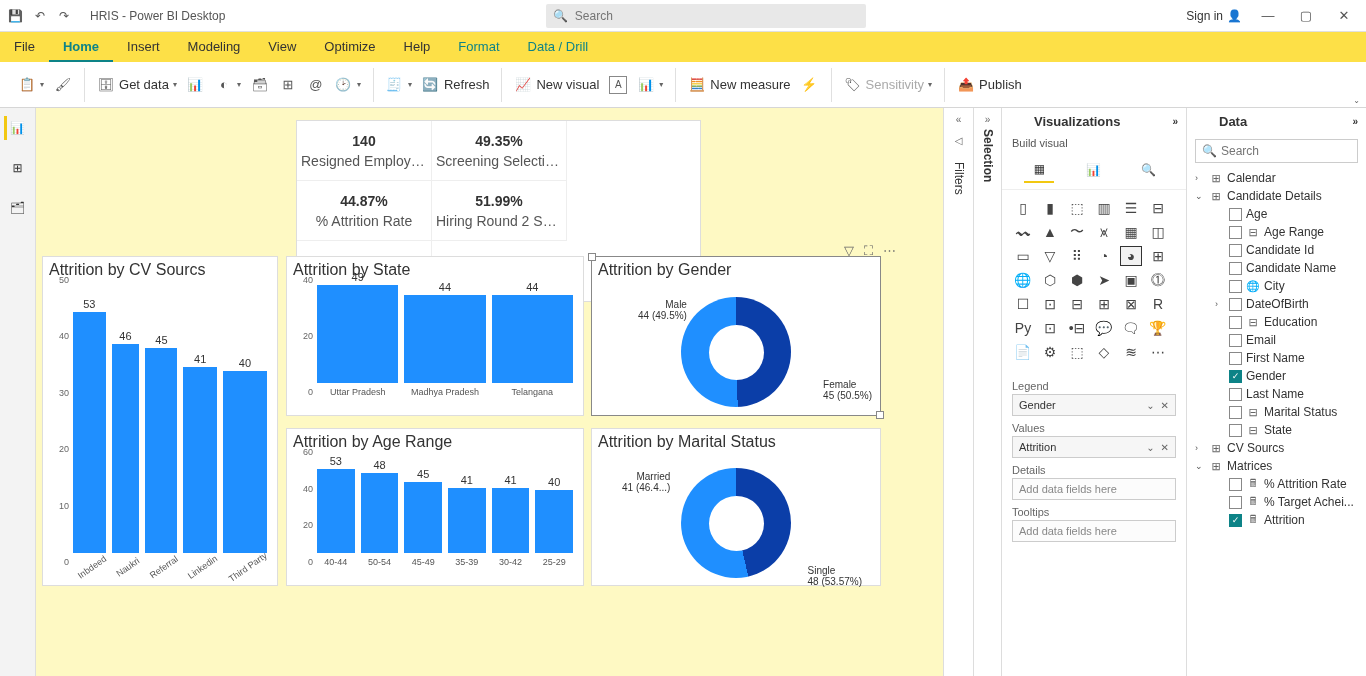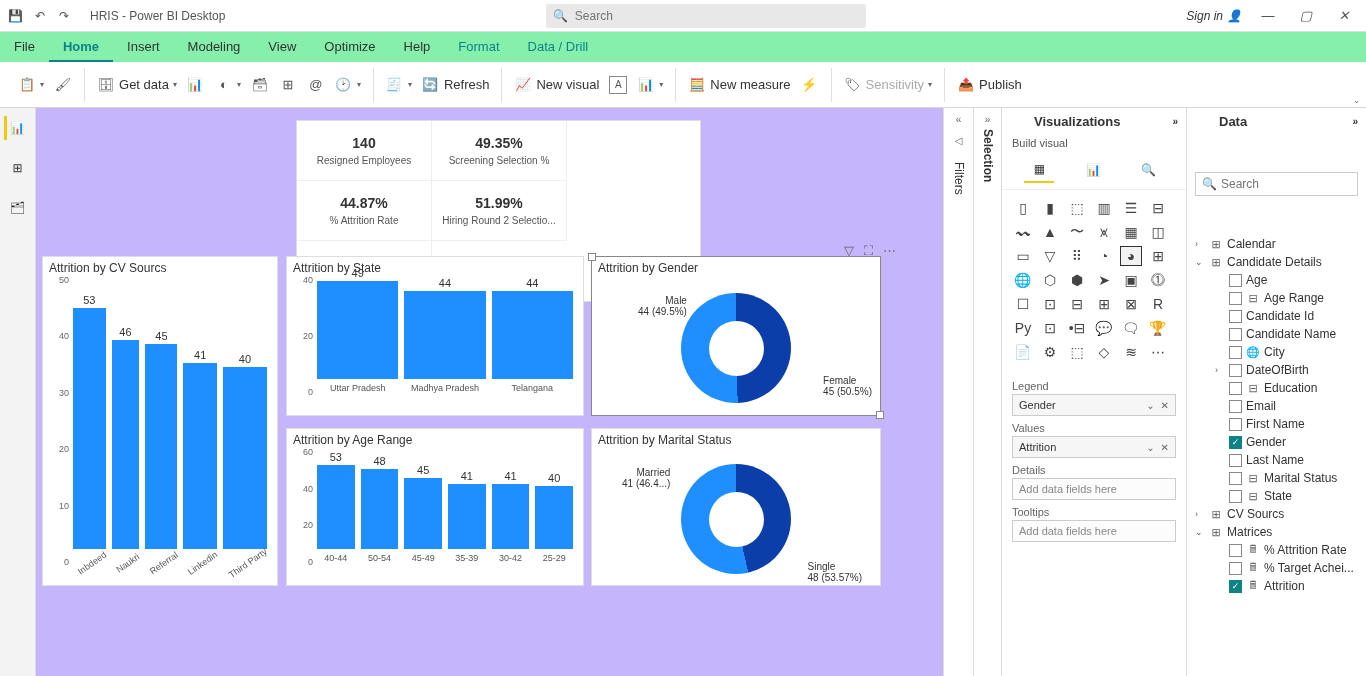--- a/index.html
+++ b/index.html
@@ -5,46 +5,46 @@
 * { box-sizing: border-box; margin: 0; padding: 0; font-family: "Segoe UI", sans-serif; }
 body { width: 1366px; height: 676px; background: #f3f3f3; overflow: hidden; font-size: 12px; color: #333; }
 
 
 .titlebar { display: flex; align-items: center; height: 32px; background: #fff; border-bottom: 1px solid #e0e0e0; }
 .titlebar .left { display: flex; align-items: center; gap: 8px; padding-left: 8px; }
 .titlebar .tb-icon { width: 16px; height: 16px; display: flex; align-items: center; justify-content: center; color: #555; cursor: pointer; }
 .titlebar .app-title { margin-left: 10px; font-size: 12px; color: #555; }
 .titlebar .search-wrap { margin: 0 auto; width: 320px; height: 24px; background: #e8e8e8; border-radius: 2px; display: flex; align-items: center; padding: 0 8px; gap: 6px; color: #666; }
 .titlebar .search-wrap input { border: none; background: transparent; outline: none; font-size: 12px; color: #666; width: 100%; }
-.titlebar .right { display: flex; align-items: center; gap: 14px; padding-right: 10px; font-style: italic; }
+.titlebar .right { display: flex; align-items: center; gap: 14px; padding-right: 10px; }
 .titlebar .signin { display: flex; align-items: center; gap: 4px; font-size: 12px; }
 .win-btn { width: 24px; text-align: center; font-size: 13px; color: #555; cursor: pointer; }
 
 
-.menubar { display: flex; align-items: center; height: 30px; background: #86efac; }
+.menubar { display: flex; align-items: center; height: 30px; background: #fde047; }
 .menubar .tab { padding: 0 14px; height: 30px; line-height: 30px; font-size: 13px; cursor: pointer; }
 .menubar .tab.active { border-bottom: 2px solid #0d8387; color: #0d8387; font-weight: 600; }
 .menubar .tab.teal { color: #0d8387; }
 
 
 .ribbon { display: flex; align-items: center; height: 46px; background: #fff; border-bottom: 1px solid #d6d6d6; gap: 0; padding: 0 6px; position: relative; }
 .ribbon .grp { display: flex; align-items: center; gap: 10px; padding: 0 12px; border-right: 1px solid #e0e0e0; height: 34px; }
 .ribbon .r-item { display: flex; align-items: center; gap: 4px; font-size: 13px; color: #333; cursor: pointer; }
 .ribbon .r-item.disabled { color: #aaa; }
 .r-icon { width: 18px; height: 18px; display: inline-flex; align-items: center; justify-content: center; color: #555; }
 .caret { font-size: 8px; color: #666; }
 .ribbon-expand { position: absolute; right: 6px; bottom: 2px; font-size: 8px; color: #666; cursor: pointer; }
 
 
 .main { display: flex; height: calc(676px - 32px - 30px - 46px); }
 .leftrail { width: 36px; background: #f3f3f3; border-right: 1px solid #ddd; display: flex; flex-direction: column; align-items: center; padding-top: 8px; gap: 16px; }
 .leftrail .lr-icon { width: 24px; height: 24px; display: flex; align-items: center; justify-content: center; cursor: pointer; }
 .leftrail .lr-icon.active { border-left: 3px solid #f2c811; margin-left: -3px; }
 
-.canvas { flex: 1; background: #c4b5fd; position: relative; padding: 12px 10px; }
+.canvas { flex: 1; background: #fef9c3; position: relative; padding: 12px 10px; }
 
 
 .filters-pane { width: 30px; background: #fff; border-left: 1px solid #ddd; display: flex; flex-direction: column; align-items: center; padding-top: 6px; gap: 10px; }
 .filters-pane .chev { font-size: 10px; color: #666; cursor: pointer; }
 .filters-pane .vtext { writing-mode: vertical-rl; font-size: 12px; color: #333; margin-top: 6px; }
 
 
 .sel-pane { width: 28px; background: #fff; border-left: 1px solid #ddd; display: flex; flex-direction: column; align-items: center; padding-top: 6px; }
 .sel-pane .vtext { writing-mode: vertical-rl; font-size: 12px; font-weight: 600; margin-top: 4px; }
 
@@ -58,47 +58,47 @@
 .viz-grid { display: grid; grid-template-columns: repeat(6, 22px); gap: 4px 5px; padding: 8px 10px; }
 .viz-cell { width: 22px; height: 20px; display: flex; align-items: center; justify-content: center; cursor: pointer; border: 1px solid transparent; font-size: 14px; color: #444; }
 .viz-cell.sel { border: 1px solid #333; background: #f2f2f2; }
 .field-well { padding: 4px 10px; }
 .field-well .fw-label { font-size: 11px; color: #666; margin-top: 6px; }
 .field-well .fw-box { border: 1px solid #ccc; background: #f6f6f6; height: 22px; display: flex; align-items: center; justify-content: space-between; padding: 0 6px; font-size: 11px; margin-top: 2px; }
 .field-well .fw-box.placeholder { color: #888; background: #fcfcfc; }
 .fw-box .fx { display:flex; gap:6px; color:#666; font-size:10px; }
 
 
-.data-pane { width: 180px; background: #fff; border-left: 1px solid #ddd; display: flex; flex-direction: column; gap: 33px; }
+.data-pane { width: 180px; background: #fff; border-left: 1px solid #ddd; display: flex; flex-direction: column; }
 .data-pane .search { margin: 4px 8px; height: 24px; border: 1px solid #ccc; display: flex; align-items: center; gap: 4px; padding: 0 6px; }
 .data-pane .search input { border: none; outline: none; font-size: 12px; width: 100%; }
 .tree { padding: 2px 6px; overflow-y: auto; font-size: 12px; }
 .tree .node { display: flex; align-items: center; gap: 4px; padding: 2px 0; cursor: pointer; white-space: nowrap; overflow: hidden; text-overflow: ellipsis; }
 .tree .node.lvl1 { padding-left: 2px; }
 .tree .node.lvl2 { padding-left: 22px; }
 .tree .caret2 { width: 10px; font-size: 9px; color: #555; }
 .tree .cb { width: 13px; height: 13px; border: 1px solid #888; display: inline-flex; align-items: center; justify-content: center; font-size: 9px; color: #fff; }
 .tree .cb.checked { background: #0d8387; border-color: #0d8387; }
 .tree .ticon { width: 14px; height: 14px; display: inline-flex; align-items: center; justify-content: center; color: #666; font-size: 11px; }
 
 
 .cards { display: flex; flex-wrap: wrap; width: 405px; margin-left: 250px; border: 1px solid #ddd; background: #fff; }
 .card { width: 135px; height: 60px; border-right: 1px solid #eee; border-bottom: 1px solid #eee; display: flex; flex-direction: column; align-items: center; justify-content: center; gap: 4px; }
 .card .cv { font-size: 14px; font-weight: 600; }
-.card .cl { font-size: 10px; color: #555; text-align: center; padding: 0 4px; white-space: nowrap; overflow: hidden; text-overflow: ellipsis; max-width: 100%; }
+.card .cl { font-size: 14px; color: #555; text-align: center; padding: 0 4px; white-space: nowrap; overflow: hidden; text-overflow: ellipsis; max-width: 100%; }
 
 .visual-tools { position: absolute; top: 135px; left: 808px; display: flex; gap: 10px; color: #666; font-size: 13px; }
 .visual-tools span { cursor: pointer; }
 
 .chart-box { position: absolute; background: #fff; border: 1px solid #ddd; }
 .chart-box.sel { border: 1px solid #888; }
 .chart-box.sel::before, .chart-box.sel::after { content: ""; position: absolute; width: 6px; height: 6px; background: #fff; border: 1px solid #888; }
 .chart-box.sel::before { top: -4px; left: -4px; }
 .chart-box.sel::after { bottom: -4px; right: -4px; }
-.chart-title { font-size: 12px; padding: 4px 6px; color: #333; }
+.chart-title { font-size: 16px; padding: 4px 6px; color: #333; }
 .bars { display: flex; align-items: flex-end; height: calc(100% - 40px); padding: 0 10px 4px 30px; gap: 6px; position: relative; }
 .bar-col { display: flex; flex-direction: column; align-items: center; flex: 1; }
 .bar { width: 100%; background: #1f8fff; position: relative; }
 .bar .bv { position: absolute; top: -14px; width: 100%; text-align: center; font-size: 11px; }
 .bar-col .bl { font-size: 9px; color: #555; margin-top: 4px; text-align: center; }
 .yaxis { position: absolute; left: 4px; top: 18px; bottom: 18px; display: flex; flex-direction: column; justify-content: space-between; font-size: 9px; color: #666; width: 22px; text-align: right; }
 
 
 #cv-chart .bars { height: calc(100% - 34px); }
 #cv-chart .bar-col .bl { transform: rotate(-35deg); transform-origin: top; white-space: nowrap; margin-top: 10px; }

